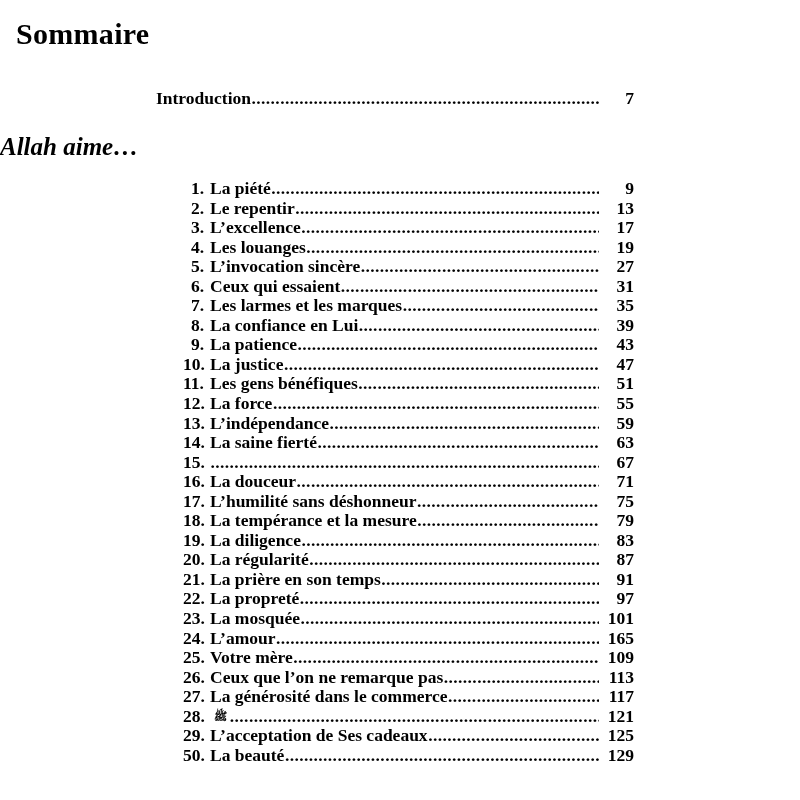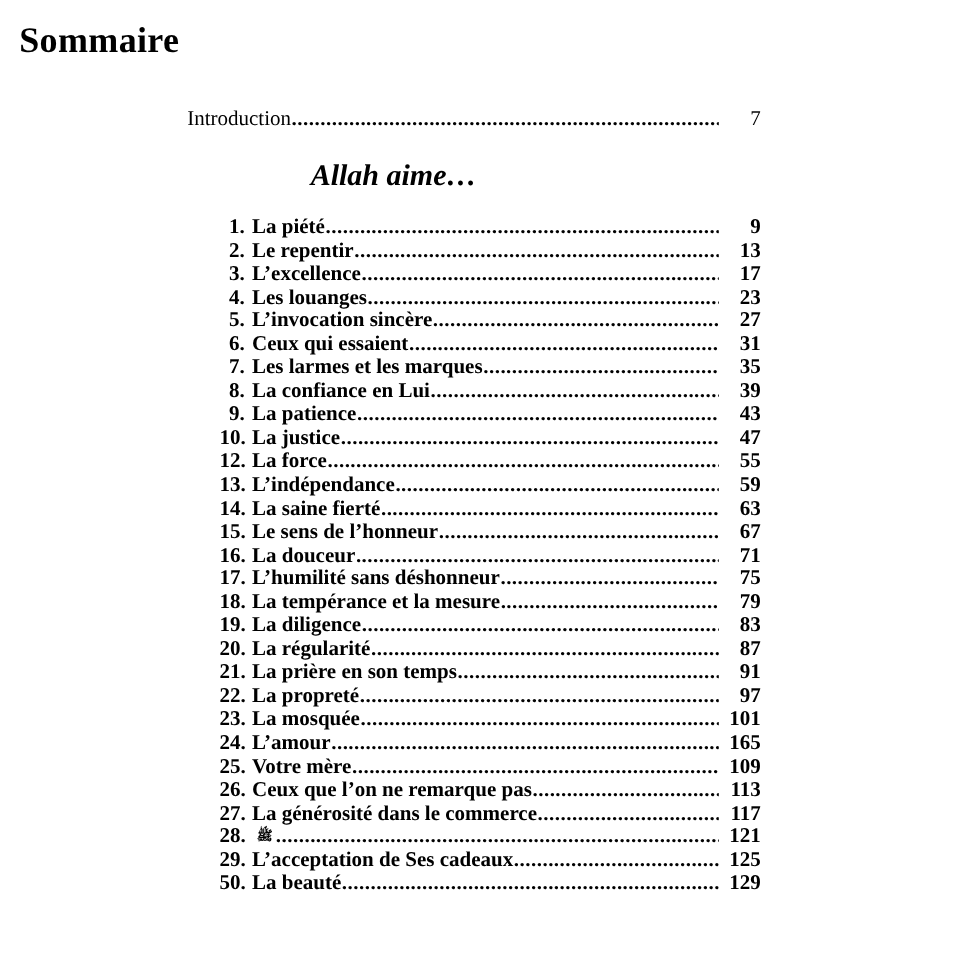--- a/index.html
+++ b/index.html
@@ -37,31 +37,30 @@
 
   
   .intro-row {
     position: absolute;
     top: 89px;
     left: 156px;
     width: 478px;
     display: flex;
     align-items: baseline;
     font-size: 17.5px;
-    font-weight: normal;
+    font-weight: bold;
     line-height: 1.1;
   }
 
   
   .section-heading {
     position: absolute;
     top: 132px;
     left: 0;
     width: 656px;
-    text-align: center;
     font-size: 25px;
     font-weight: bold;
     font-style: italic;
     line-height: 1.2;
   }
 
   
   .toc-list {
     position: absolute;
     top: 179px;
@@ -155,21 +154,21 @@
       <div class="toc-row">
         <span class="row-num">3.</span>
         <span class="row-label">L’excellence</span>
         <span class="leader"></span>
         <span class="row-page">17</span>
       </div>
       <div class="toc-row">
         <span class="row-num">4.</span>
         <span class="row-label">Les louanges</span>
         <span class="leader"></span>
-        <span class="row-page">23</span>
+        <span class="row-page">19</span>
       </div>
       <div class="toc-row">
         <span class="row-num">5.</span>
         <span class="row-label">L’invocation sincère</span>
         <span class="leader"></span>
         <span class="row-page">27</span>
       </div>
       <div class="toc-row">
         <span class="row-num">6.</span>
         <span class="row-label">Ceux qui essaient</span>
@@ -194,40 +193,45 @@
         <span class="leader"></span>
         <span class="row-page">43</span>
       </div>
       <div class="toc-row">
         <span class="row-num">10.</span>
         <span class="row-label">La justice</span>
         <span class="leader"></span>
         <span class="row-page">47</span>
       </div>
       <div class="toc-row">
+        <span class="row-num">11.</span>
+        <span class="row-label">Les gens bénéfiques</span>
+        <span class="leader"></span>
+        <span class="row-page">51</span>
+      </div>
+      <div class="toc-row">
         <span class="row-num">12.</span>
         <span class="row-label">La force</span>
         <span class="leader"></span>
         <span class="row-page">55</span>
       </div>
       <div class="toc-row">
         <span class="row-num">13.</span>
         <span class="row-label">L’indépendance</span>
         <span class="leader"></span>
         <span class="row-page">59</span>
       </div>
       <div class="toc-row">
         <span class="row-num">14.</span>
         <span class="row-label">La saine fierté</span>
         <span class="leader"></span>
         <span class="row-page">63</span>
       </div>
       <div class="toc-row">
         <span class="row-num">15.</span>
-        <span class="row-label">Le sens de l’honneur</span>
         <span class="leader"></span>
         <span class="row-page">67</span>
       </div>
       <div class="toc-row">
         <span class="row-num">16.</span>
         <span class="row-label">La douceur</span>
         <span class="leader"></span>
         <span class="row-page">71</span>
       </div>
       <div class="toc-row">

